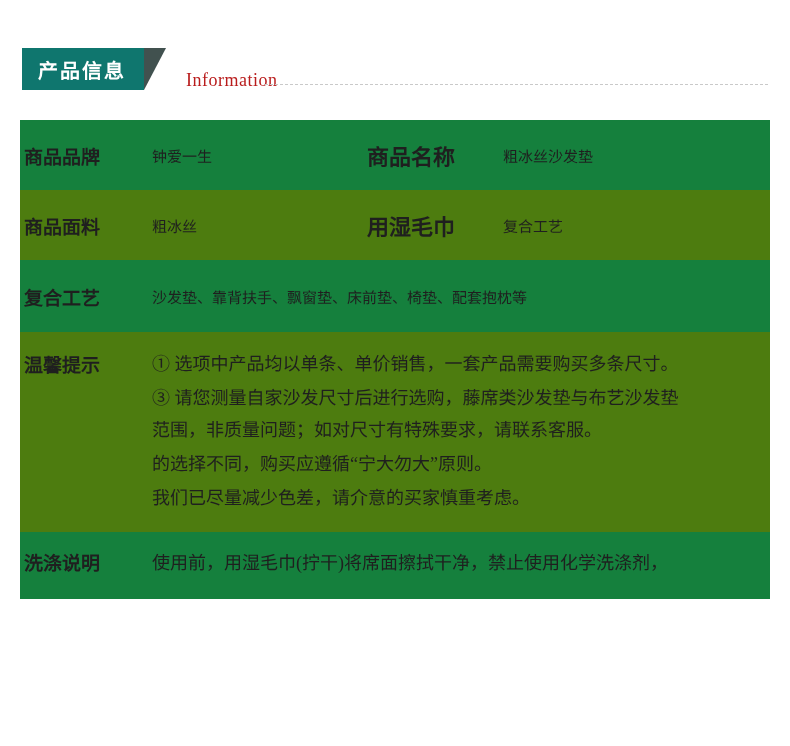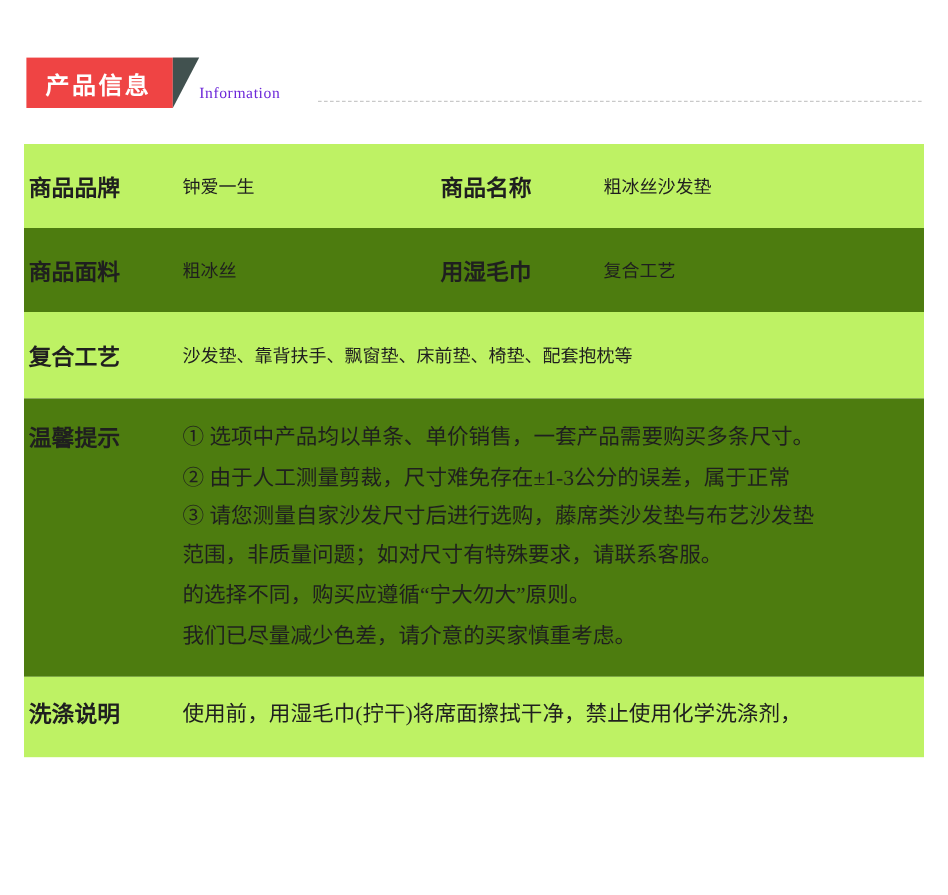--- a/index.html
+++ b/index.html
@@ -26,45 +26,45 @@
   .header {
     position: relative;
     margin: 48px 22px 0 22px;
     height: 46px;
   }
   .header-tag {
     position: absolute;
     left: 0;
     top: 0;
     height: 42px;
-    background: #ef4444;
+    background: #0f766e;
     color: #ffffff;
     font-size: 20px;
     font-weight: bold;
     letter-spacing: 2px;
     display: flex;
     align-items: center;
     padding: 0 18px 0 16px;
     box-sizing: border-box;
   }
   .header-tag-notch {
     position: absolute;
     left: 100%;
     top: 0;
     width: 0;
     height: 0;
     border-top: 42px solid #41514f;
     border-right: 22px solid transparent;
   }
   .header-sub {
     position: absolute;
-    left: 144px;
+    left: 164px;
     top: 22px;
-    font-size: 13px;
-    color: #6d28d9;
+    font-size: 18px;
+    color: #b91c1c;
     letter-spacing: 0.5px;
     font-family: "Liberation Serif", "DejaVu Serif", serif;
   }
   .header-dots {
     position: absolute;
     left: 243px;
     right: 0;
     top: 36px;
     border-top: 1px dashed #c9c9c9;
     height: 0;
@@ -78,21 +78,21 @@
   }
   .row {
     display: flex;
     align-items: flex-start;
     box-sizing: border-box;
   }
   .row.shaded {
     background: #4d7c0f;
   }
   .row.plain {
-    background: #bef264;
+    background: #15803d;
   }
   .label {
     width: 132px;
     flex: 0 0 132px;
     font-size: 19px;
     font-weight: bold;
     color: #1f1f1f;
     font-family: "Liberation Serif", "DejaVu Serif", serif;
     padding: 0 0 0 4px;
     box-sizing: border-box;
@@ -105,21 +105,21 @@
   }
 
   
   .row-simple {
     height: 70px;
     align-items: center;
   }
   .row-simple .cell2-label {
     width: 136px;
     flex: 0 0 136px;
-    font-size: 19px;
+    font-size: 22px;
     font-weight: bold;
     color: #1f1f1f;
     font-family: "Liberation Serif", "DejaVu Serif", serif;
     white-space: nowrap;
   }
   .row-simple .cell1-value {
     width: 215px;
     flex: 0 0 215px;
   }
 
@@ -189,21 +189,20 @@
 
     <div class="row row-wide plain">
       <div class="label">复合工艺</div>
       <div class="value">沙发垫、靠背扶手、飘窗垫、床前垫、椅垫、配套抱枕等</div>
     </div>
 
     <div class="row row-notes shaded">
       <div class="label">温馨提示</div>
       <div class="notes">
         <div class="note-line note-item">① 选项中产品均以单条、单价销售，一套产品需要购买多条尺寸。</div>
-        <div class="note-line">② 由于人工测量剪裁，尺寸难免存在±1-3公分的误差，属于正常</div>
         <div class="note-line">③ 请您测量自家沙发尺寸后进行选购，藤席类沙发垫与布艺沙发垫</div>
         <div class="note-line note-item">范围，非质量问题；如对尺寸有特殊要求，请联系客服。</div>
         <div class="note-line note-item">的选择不同，购买应遵循“宁大勿大”原则。</div>
         <div class="note-line">我们已尽量减少色差，请介意的买家慎重考虑。</div>
       </div>
     </div>
 
     <div class="row row-wash plain">
       <div class="label">洗涤说明</div>
       <div class="notes wash-lines">

